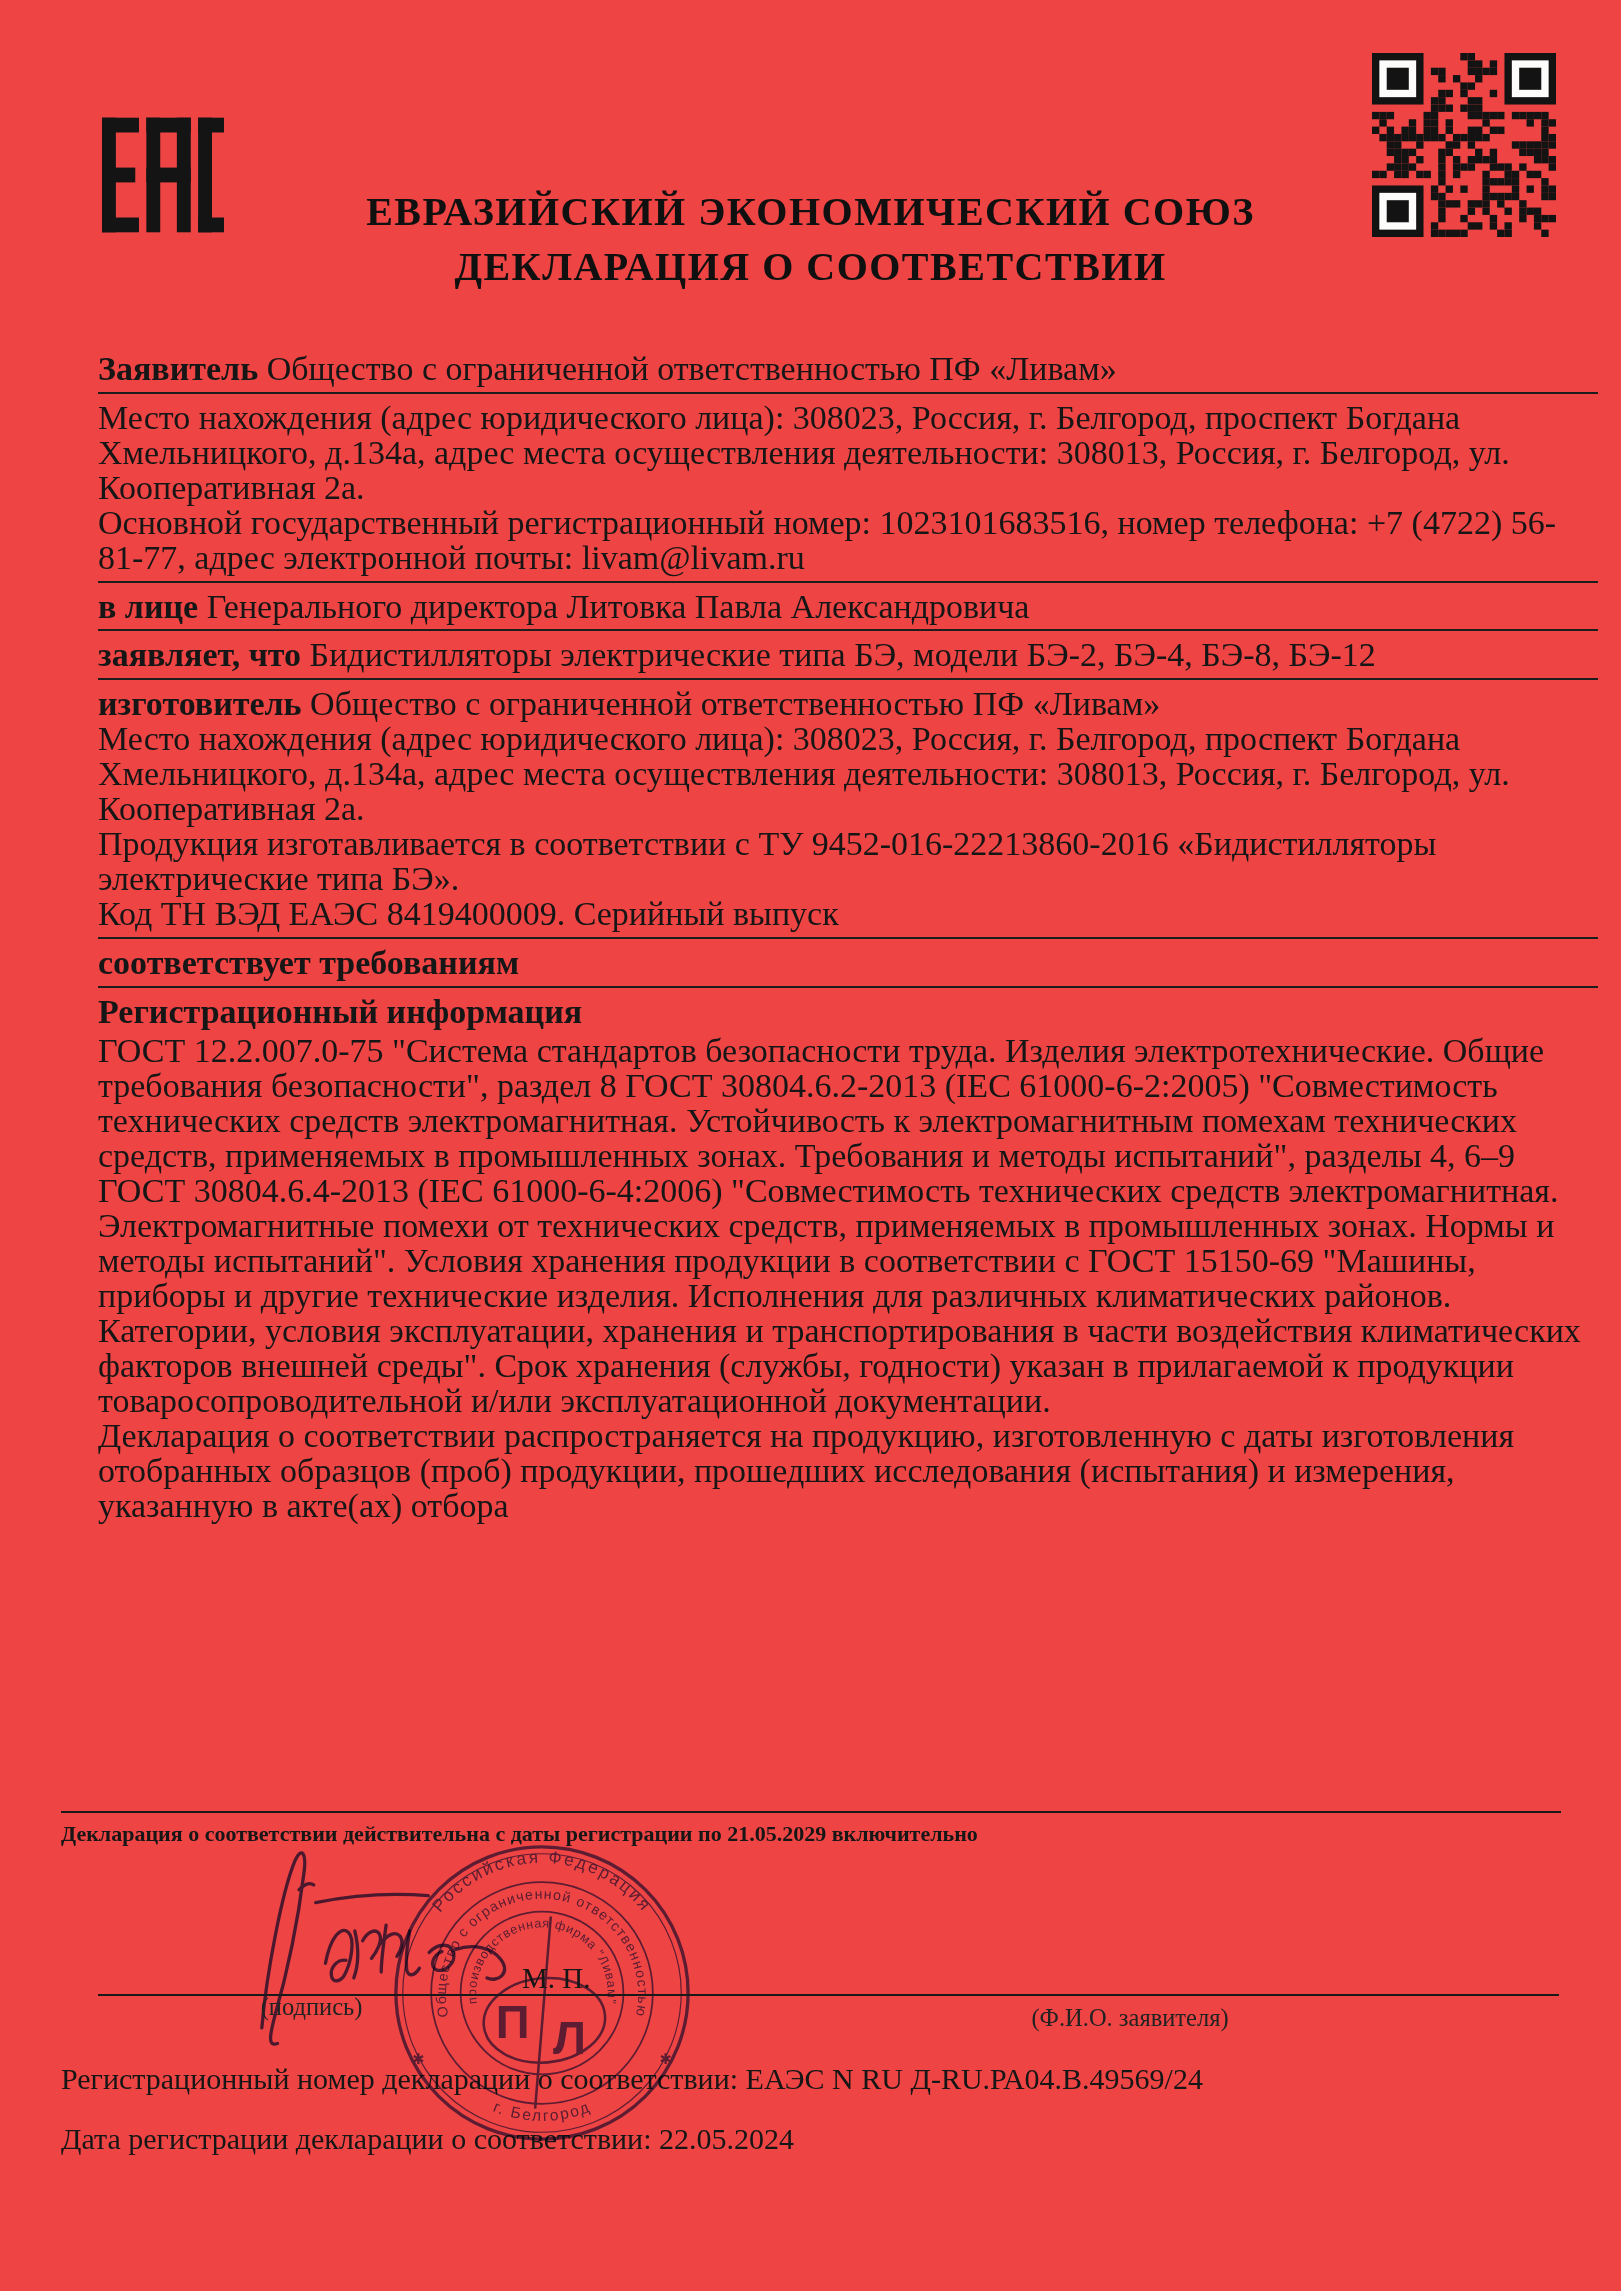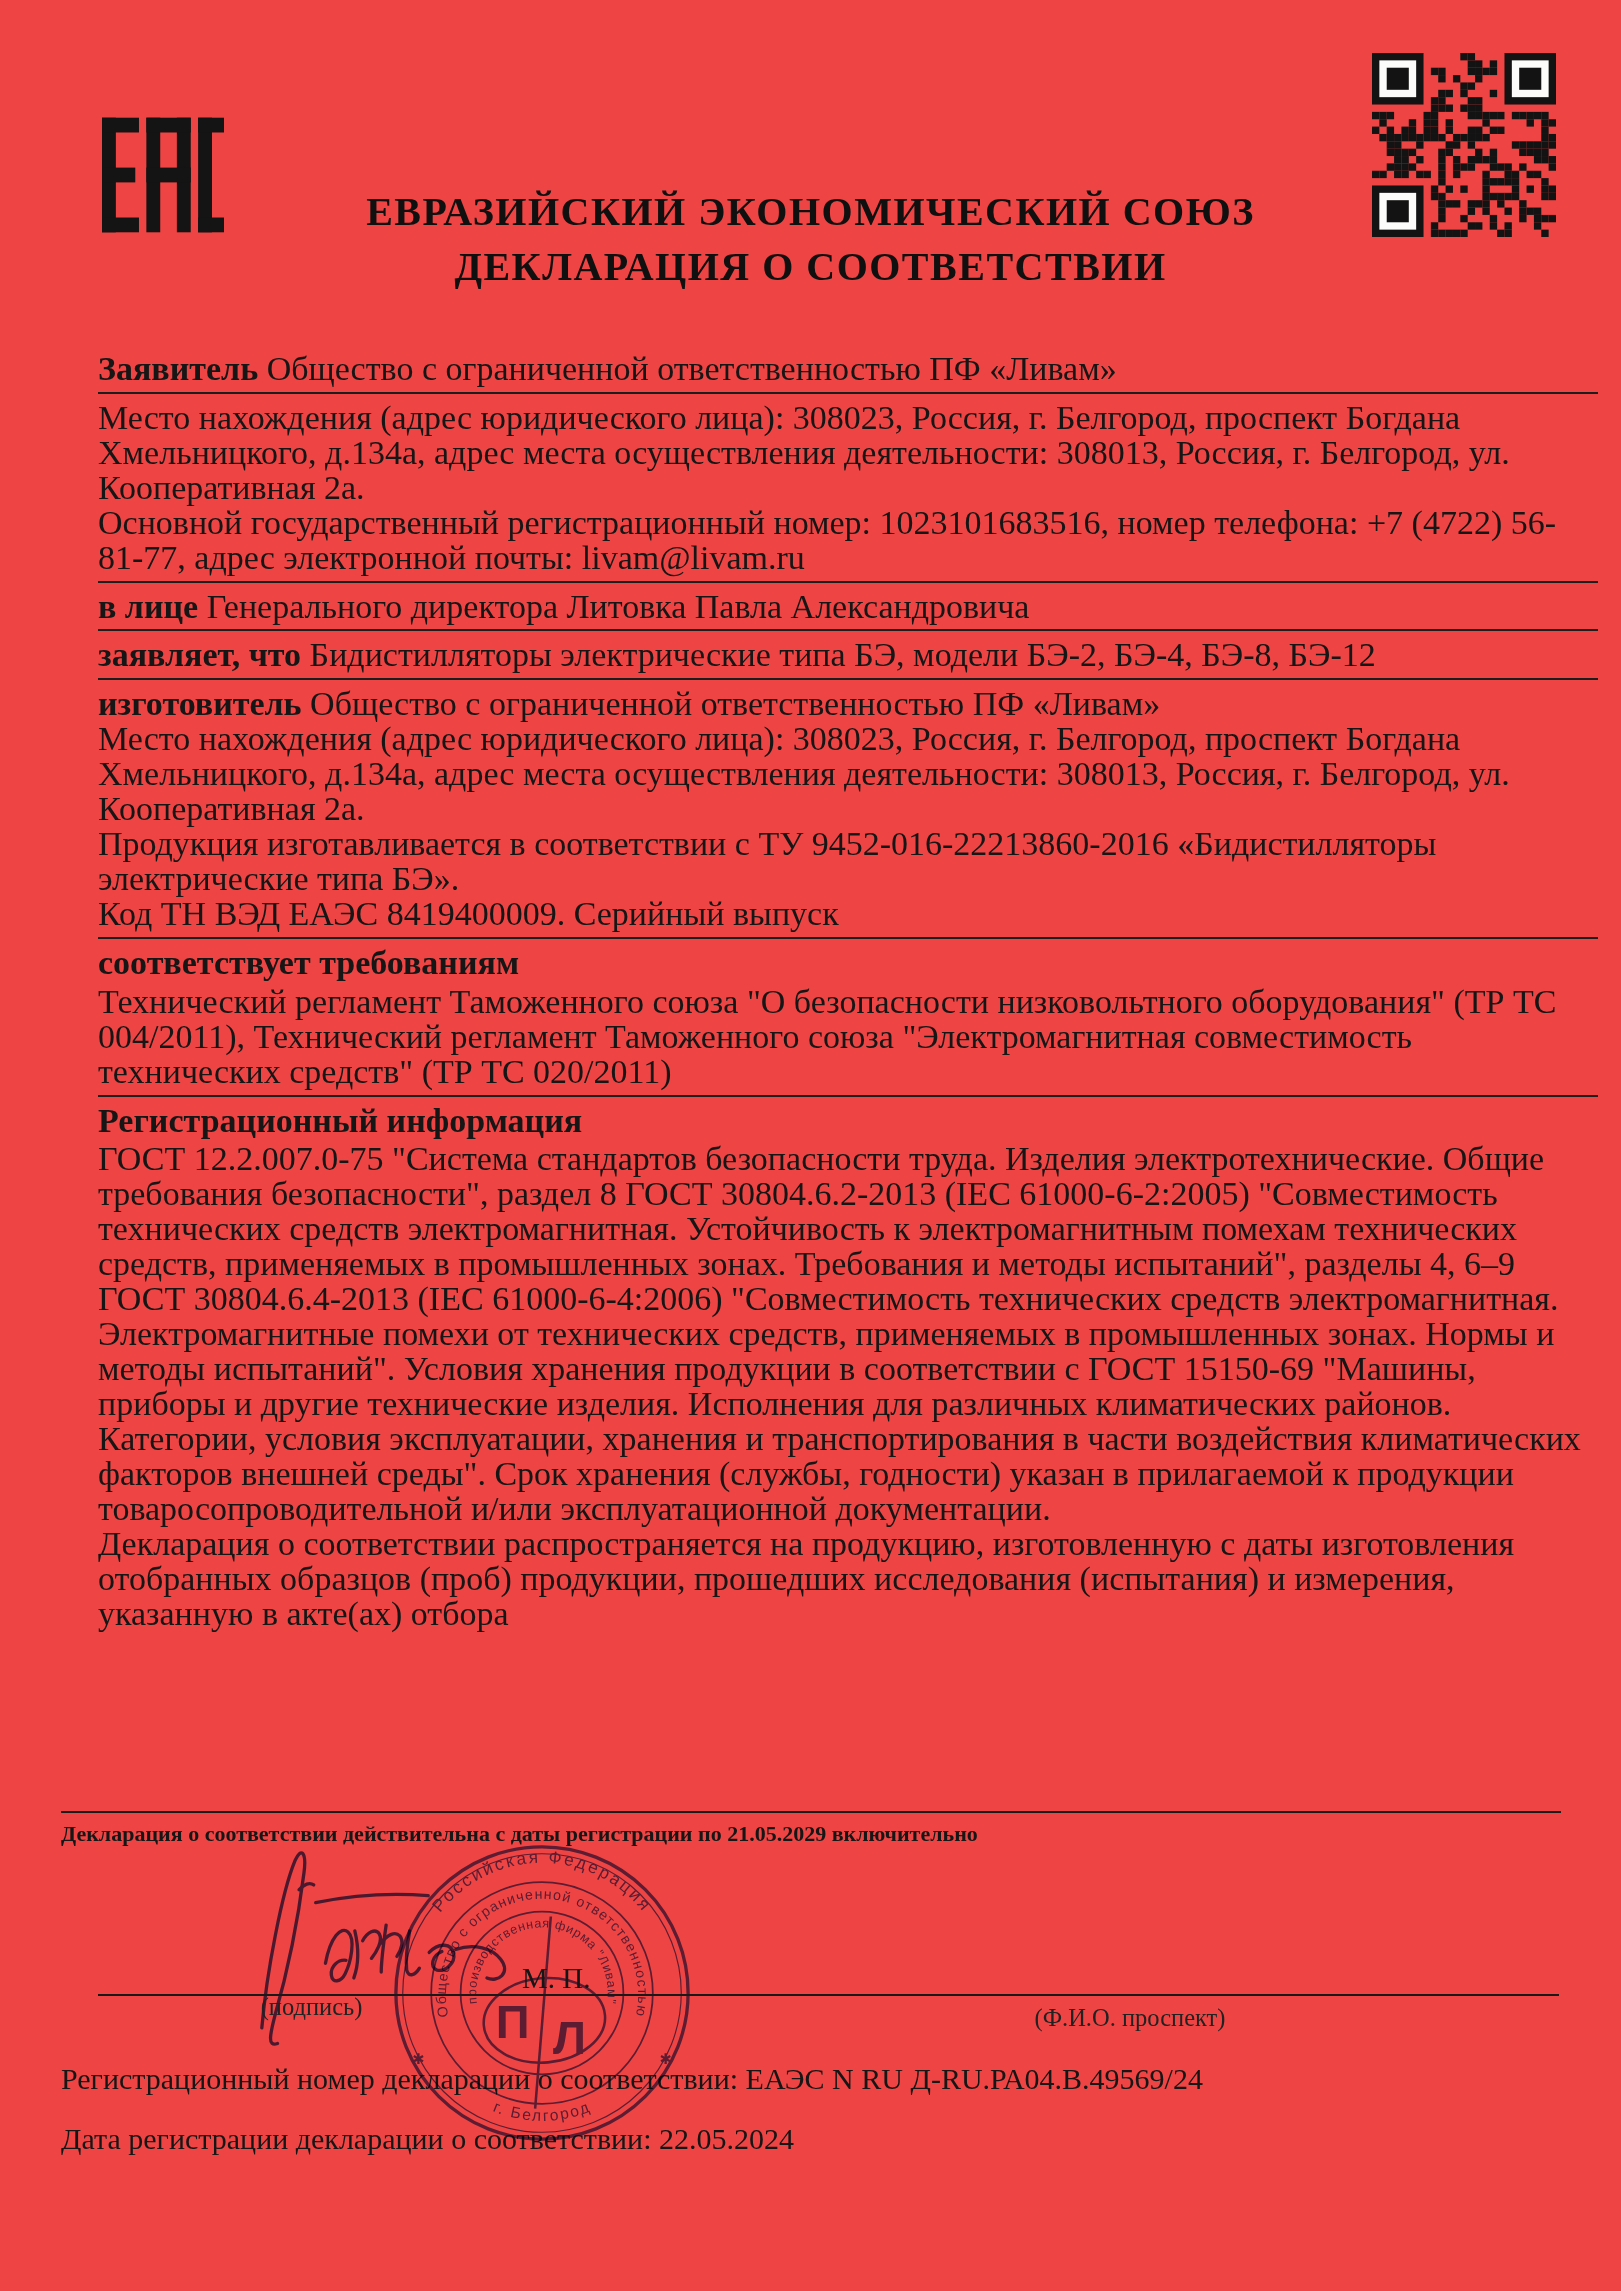--- a/index.html
+++ b/index.html
@@ -310,23 +310,20 @@
       <p class="pre">Место нахождения (адрес юридического лица): 308023, Россия, г. Белгород, проспект Богдана
 Хмельницкого, д.134а, адрес места осуществления деятельности: 308013, Россия, г. Белгород, ул.
 Кооперативная 2а.
 Продукция изготавливается в соответствии с ТУ 9452-016-22213860-2016 «Бидистилляторы
 электрические типа БЭ».
 Код ТН ВЭД ЕАЭС 8419400009. Серийный выпуск</p>
     </div>
 
     <div class="sec">
       <p class="lbl">соответствует требованиям</p>
-      <p class="pre hgap">Технический регламент Таможенного союза "О безопасности низковольтного оборудования" (ТР ТС
-004/2011), Технический регламент Таможенного союза "Электромагнитная совместимость
-технических средств" (ТР ТС 020/2011)</p>
     </div>
 
 
     <div class="sec noline">
       <p class="lbl">Регистрационный информация</p>
       <p class="pre hgap">ГОСТ 12.2.007.0-75 "Система стандартов безопасности труда. Изделия электротехнические. Общие
 требования безопасности", раздел 8 ГОСТ 30804.6.2-2013 (IEC 61000-6-2:2005) "Совместимость
 технических средств электромагнитная. Устойчивость к электромагнитным помехам технических
 средств, применяемых в промышленных зонах. Требования и методы испытаний", разделы 4, 6–9
 ГОСТ 30804.6.4-2013 (IEC 61000-6-4:2006) "Совместимость технических средств электромагнитная.
@@ -388,21 +385,21 @@
           <text x="-126" y="72" font-size="15" text-anchor="middle">✱</text>
           <text x="126" y="72" font-size="15" text-anchor="middle">✱</text>
           <text x="-30" y="46" font-size="48" font-weight="600" text-anchor="middle">П</text>
           <text x="28" y="62" font-size="48" font-weight="600" text-anchor="middle">Л</text>
         </g>
       </svg>
 
       <div class="sigline"></div>
       <div class="mp">М. П.</div>
       <div class="caption sig-caption">(подпись)</div>
-      <div class="caption fio-caption">(Ф.И.О. проспект)</div>
+      <div class="caption fio-caption">(Ф.И.О. заявителя)</div>
     </div>
 
     <div class="regline">Регистрационный номер декларации о соответствии: ЕАЭС N RU Д-RU.РА04.В.49569/24</div>
     <div class="regline second">Дата регистрации декларации о соответствии: 22.05.2024</div>
 
   </div>
 
 </div>
 
 

